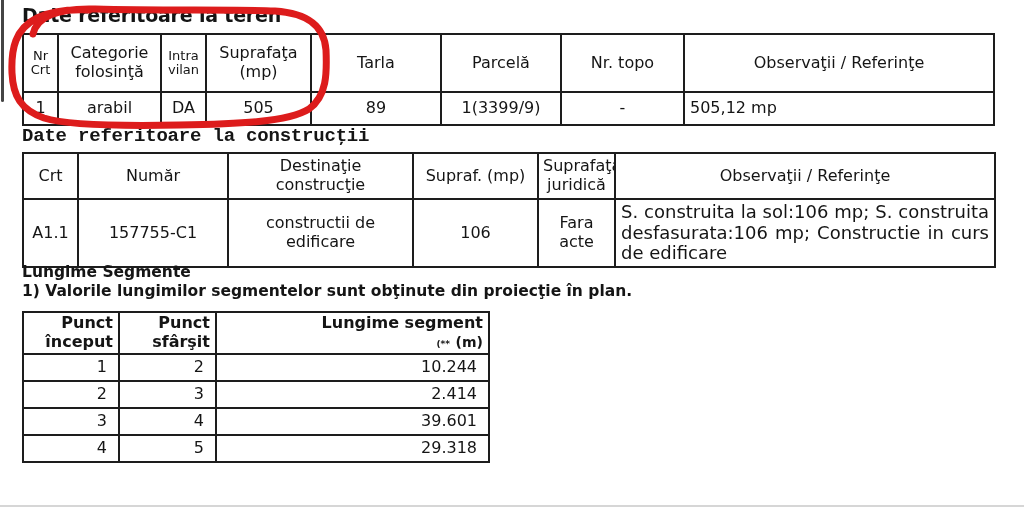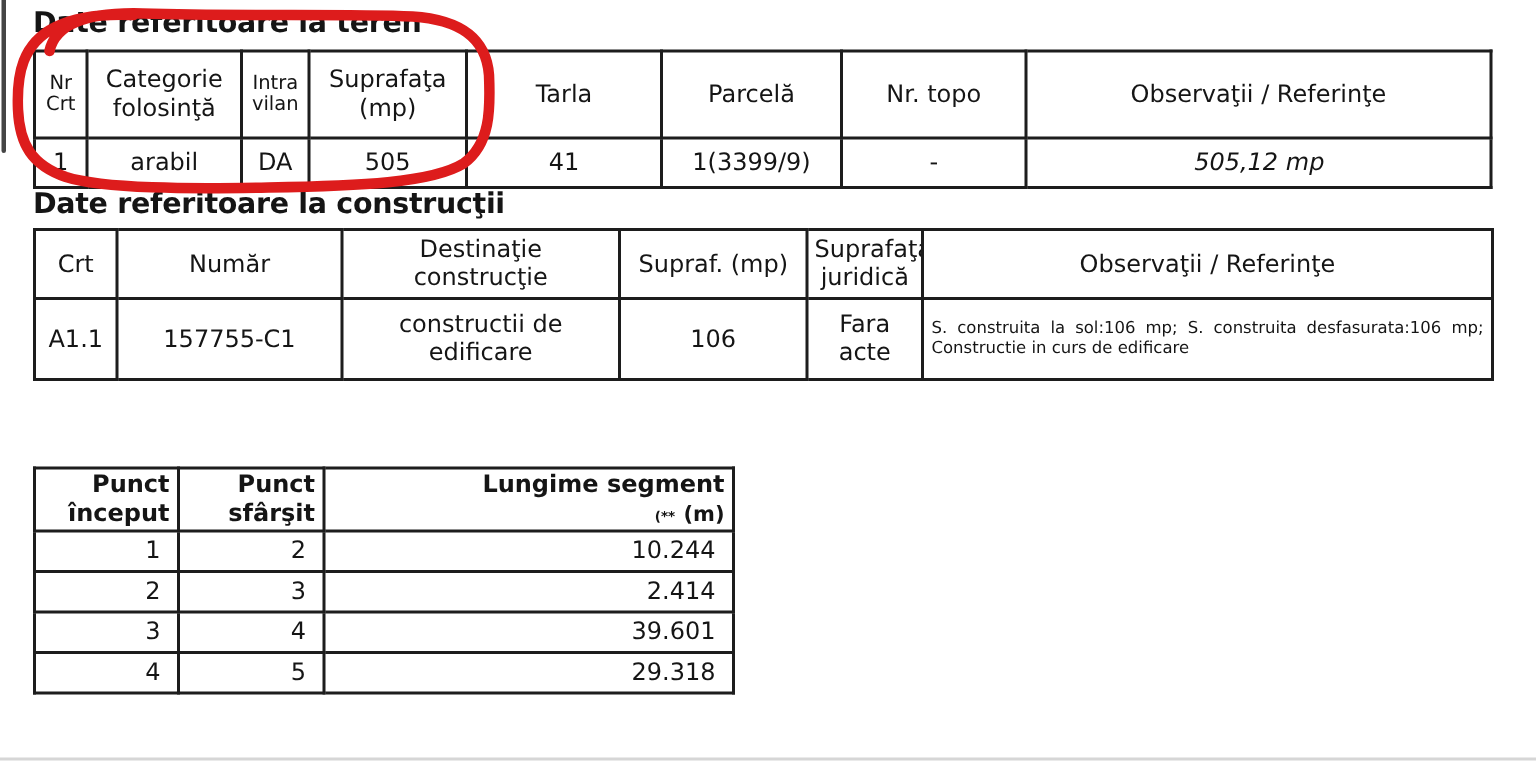--- a/index.html
+++ b/index.html
@@ -5,38 +5,38 @@
   html,body{margin:0;padding:0;background:#fff;}
   .page{
     position:relative;width:1024px;height:515px;background:#ffffff;
     font-family:"DejaVu Sans","Liberation Sans",sans-serif;color:#151515;
     overflow:hidden;
   }
   .edge-artifact{position:absolute;left:1px;top:0;width:3px;height:102px;background:#454545;border-radius:0 0 2px 2px;}
   .bottom-rule{position:absolute;left:0;top:505px;width:1024px;height:2px;background:#d6d6d6;}
   .h-big{position:absolute;left:22px;font-size:19px;font-weight:bold;line-height:1.15;letter-spacing:-0.2px;white-space:nowrap;}
   #h-teren{top:5px;}
-  #h-constructii{top:126px;}
+  #h-constructii{top:126px;font-family:Liberation Mono, monospace;}
   .h-small{position:absolute;left:22px;font-size:15.5px;font-weight:bold;line-height:1.2;white-space:nowrap;}
   #h-segmente{top:263px;}
   #note-segmente{top:282px;}
 
   table{border-collapse:collapse;table-layout:fixed;position:absolute;background:#fff;}
   th,td{
     border:2px solid #1d1d1d;
     font-size:16px;font-weight:normal;text-align:center;vertical-align:middle;
     white-space:pre-line;line-height:1.18;padding:1px 4px;overflow:hidden;
   }
   #t-teren{left:22px;top:33px;width:971px;}
   #t-teren .small{font-size:13px;line-height:1.1;}
-  #t-teren td.obs{text-align:center;padding-left:5px;font-style:italic;}
+  #t-teren td.obs{text-align:left;padding-left:5px;}
 
   #t-constructii{left:22px;top:152px;width:972px;}
   #t-constructii td.obs{
-    text-align:justify;text-align-last:left;font-size:11px;line-height:1.15;
+    text-align:justify;text-align-last:left;font-size:18px;line-height:1.15;
     padding:2px 5px;
   }
 
   #t-segmente{left:22px;top:311px;width:466px;}
   #t-segmente th{font-weight:bold;text-align:right;padding-right:5px;}
   #t-segmente td{text-align:right;padding-right:11px;}
   .unit-line{display:block;font-weight:bold;}
   .unit-marker{font-size:9px;font-weight:bold;}
   .unit-m{font-size:14px;font-weight:bold;}
 
@@ -75,21 +75,21 @@
       <th>Tarla</th>
       <th>Parcelă</th>
       <th>Nr. topo</th>
       <th>Observaţii / Referinţe</th>
     </tr>
     <tr style="height:33px">
       <td>1</td>
       <td>arabil</td>
       <td>DA</td>
       <td>505</td>
-      <td>41</td>
+      <td>89</td>
       <td>1(3399/9)</td>
       <td>-</td>
       <td class="obs">505,12 mp</td>
     </tr>
   </tbody>
     </table>
 
   <div class="h-big" id="h-constructii">Date referitoare la construcţii</div>
 
   <table id="t-constructii">
@@ -116,20 +116,22 @@
       <td>157755-C1</td>
       <td>constructii de
 edificare</td>
       <td>106</td>
       <td>Fara acte</td>
       <td class="obs">S. construita la sol:106 mp; S. construita desfasurata:106 mp; Constructie in curs de edificare</td>
     </tr>
   </tbody>
     </table>
 
+  <div class="h-small" id="h-segmente">Lungime Segmente</div>
+  <div class="h-small" id="note-segmente">1) Valorile lungimilor segmentelor sunt obţinute din proiecţie în plan.</div>
 
   <table id="t-segmente">
     <colgroup>
       <col style="width:96px">
         <col style="width:97px">
         <col style="width:273px">
     </colgroup>
     <tbody>
         <tr style="height:39px">
       <th>Punct

